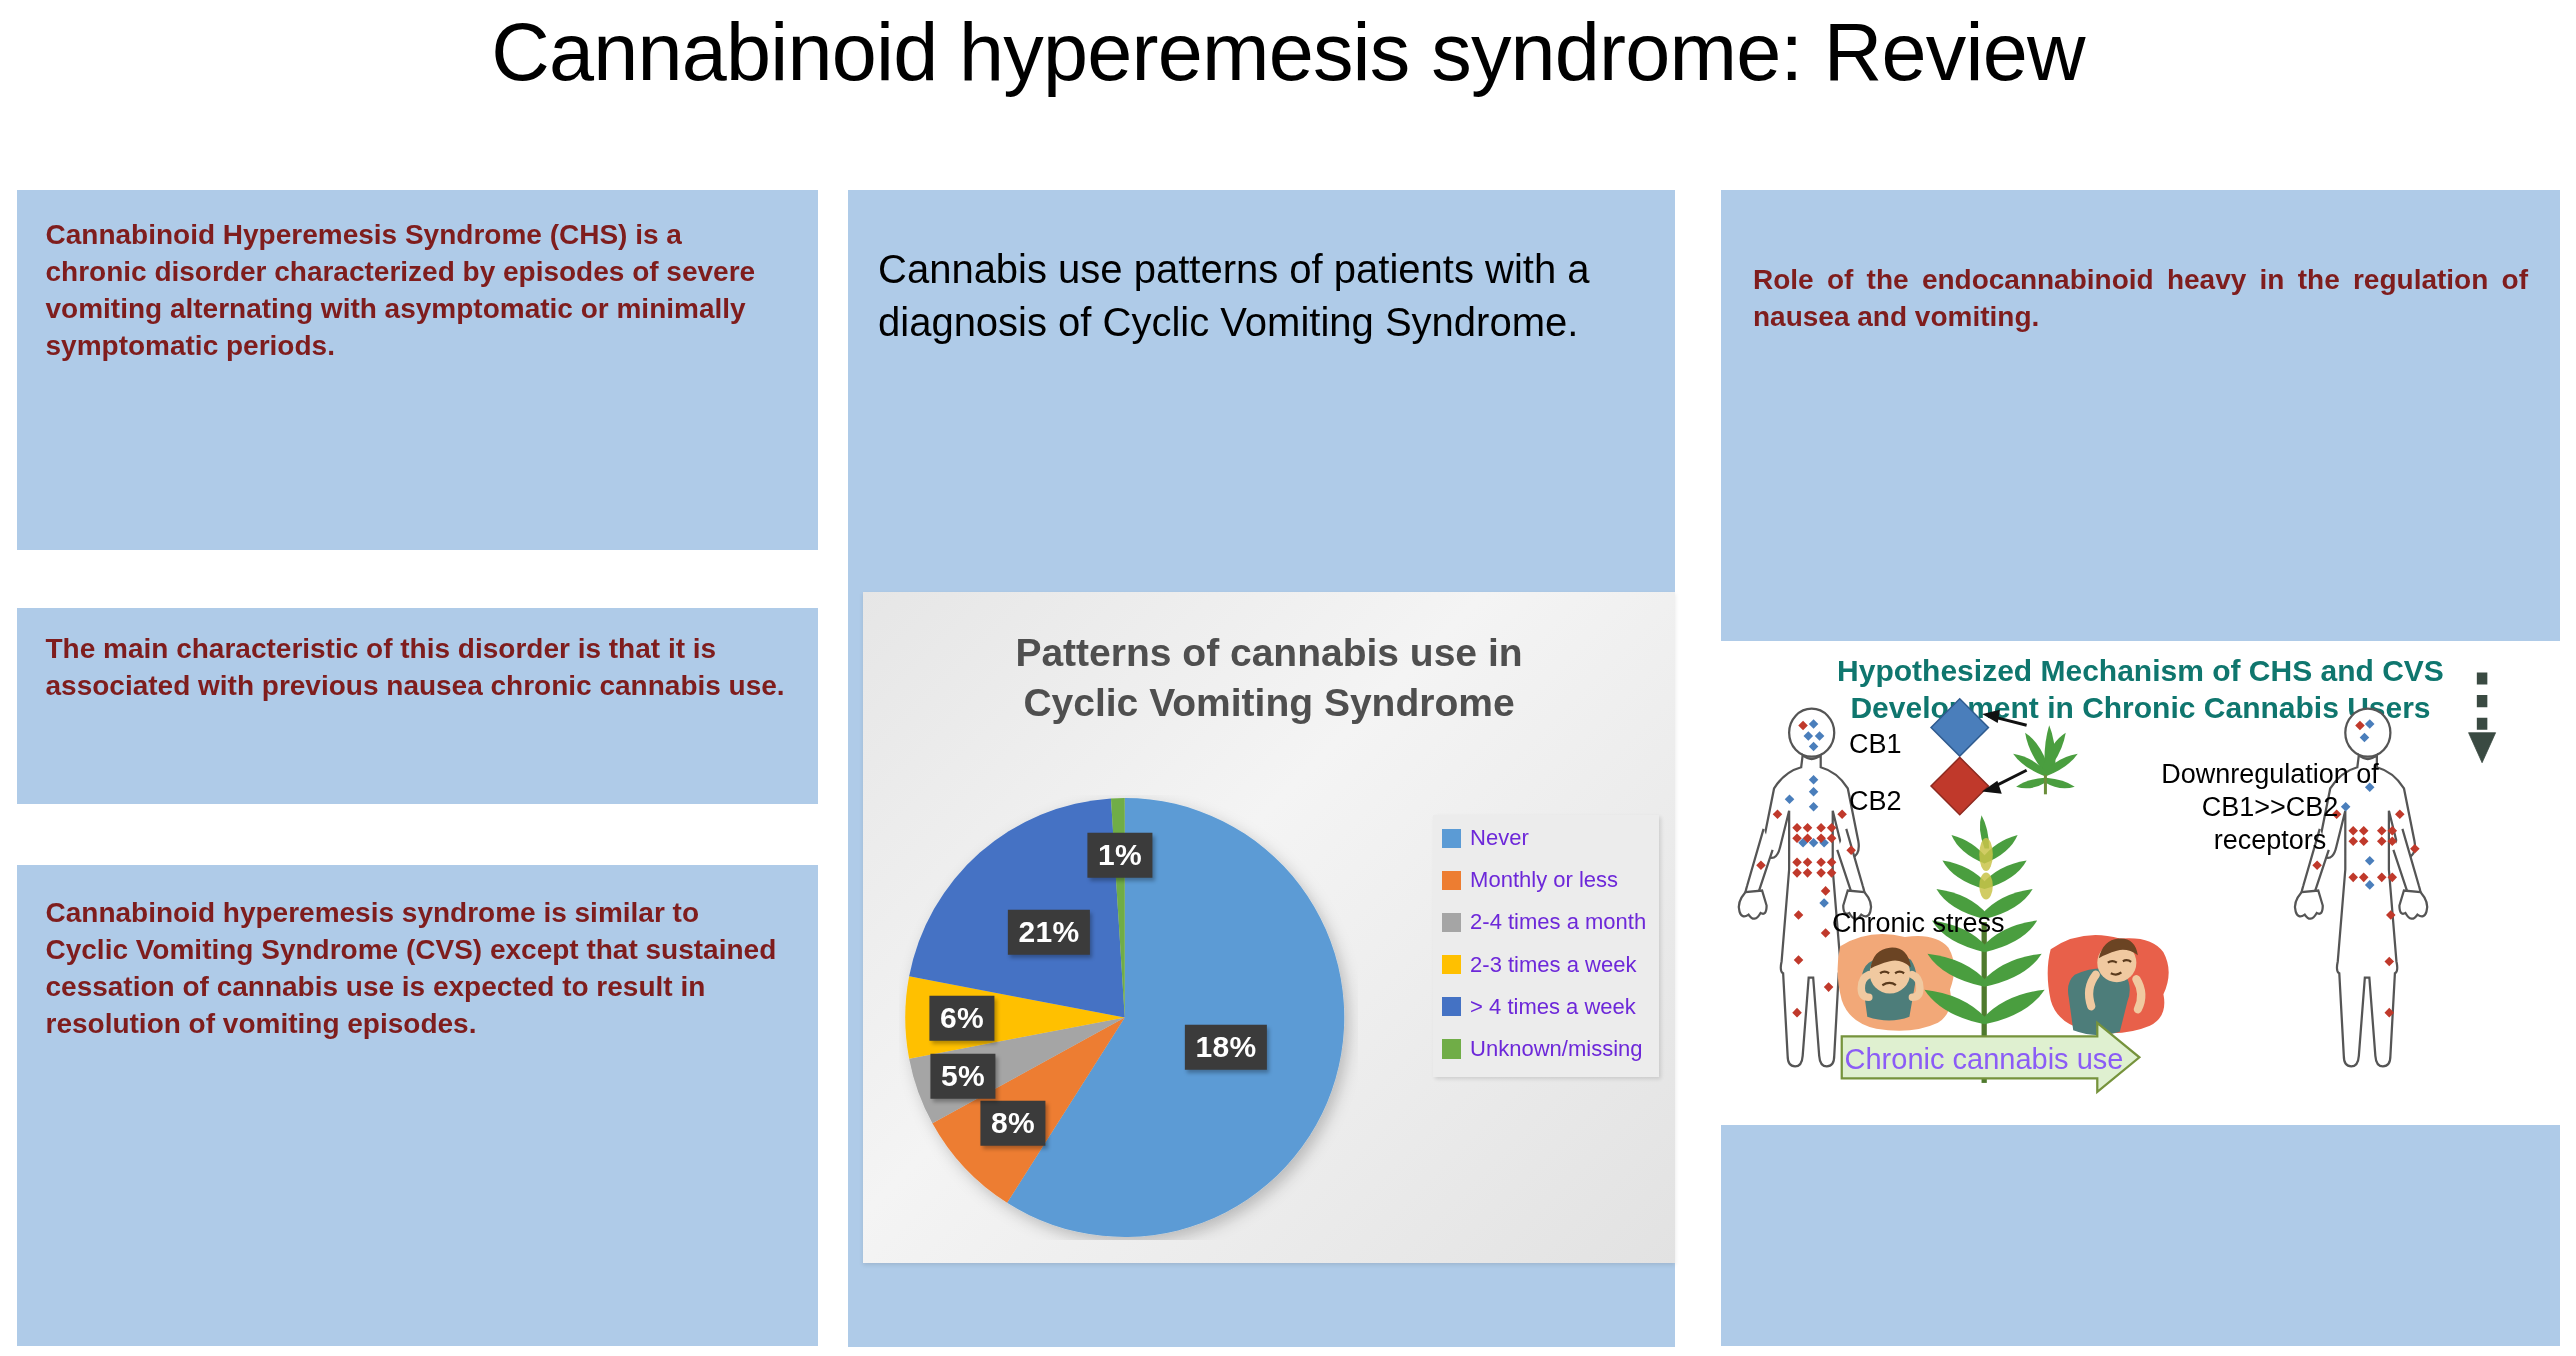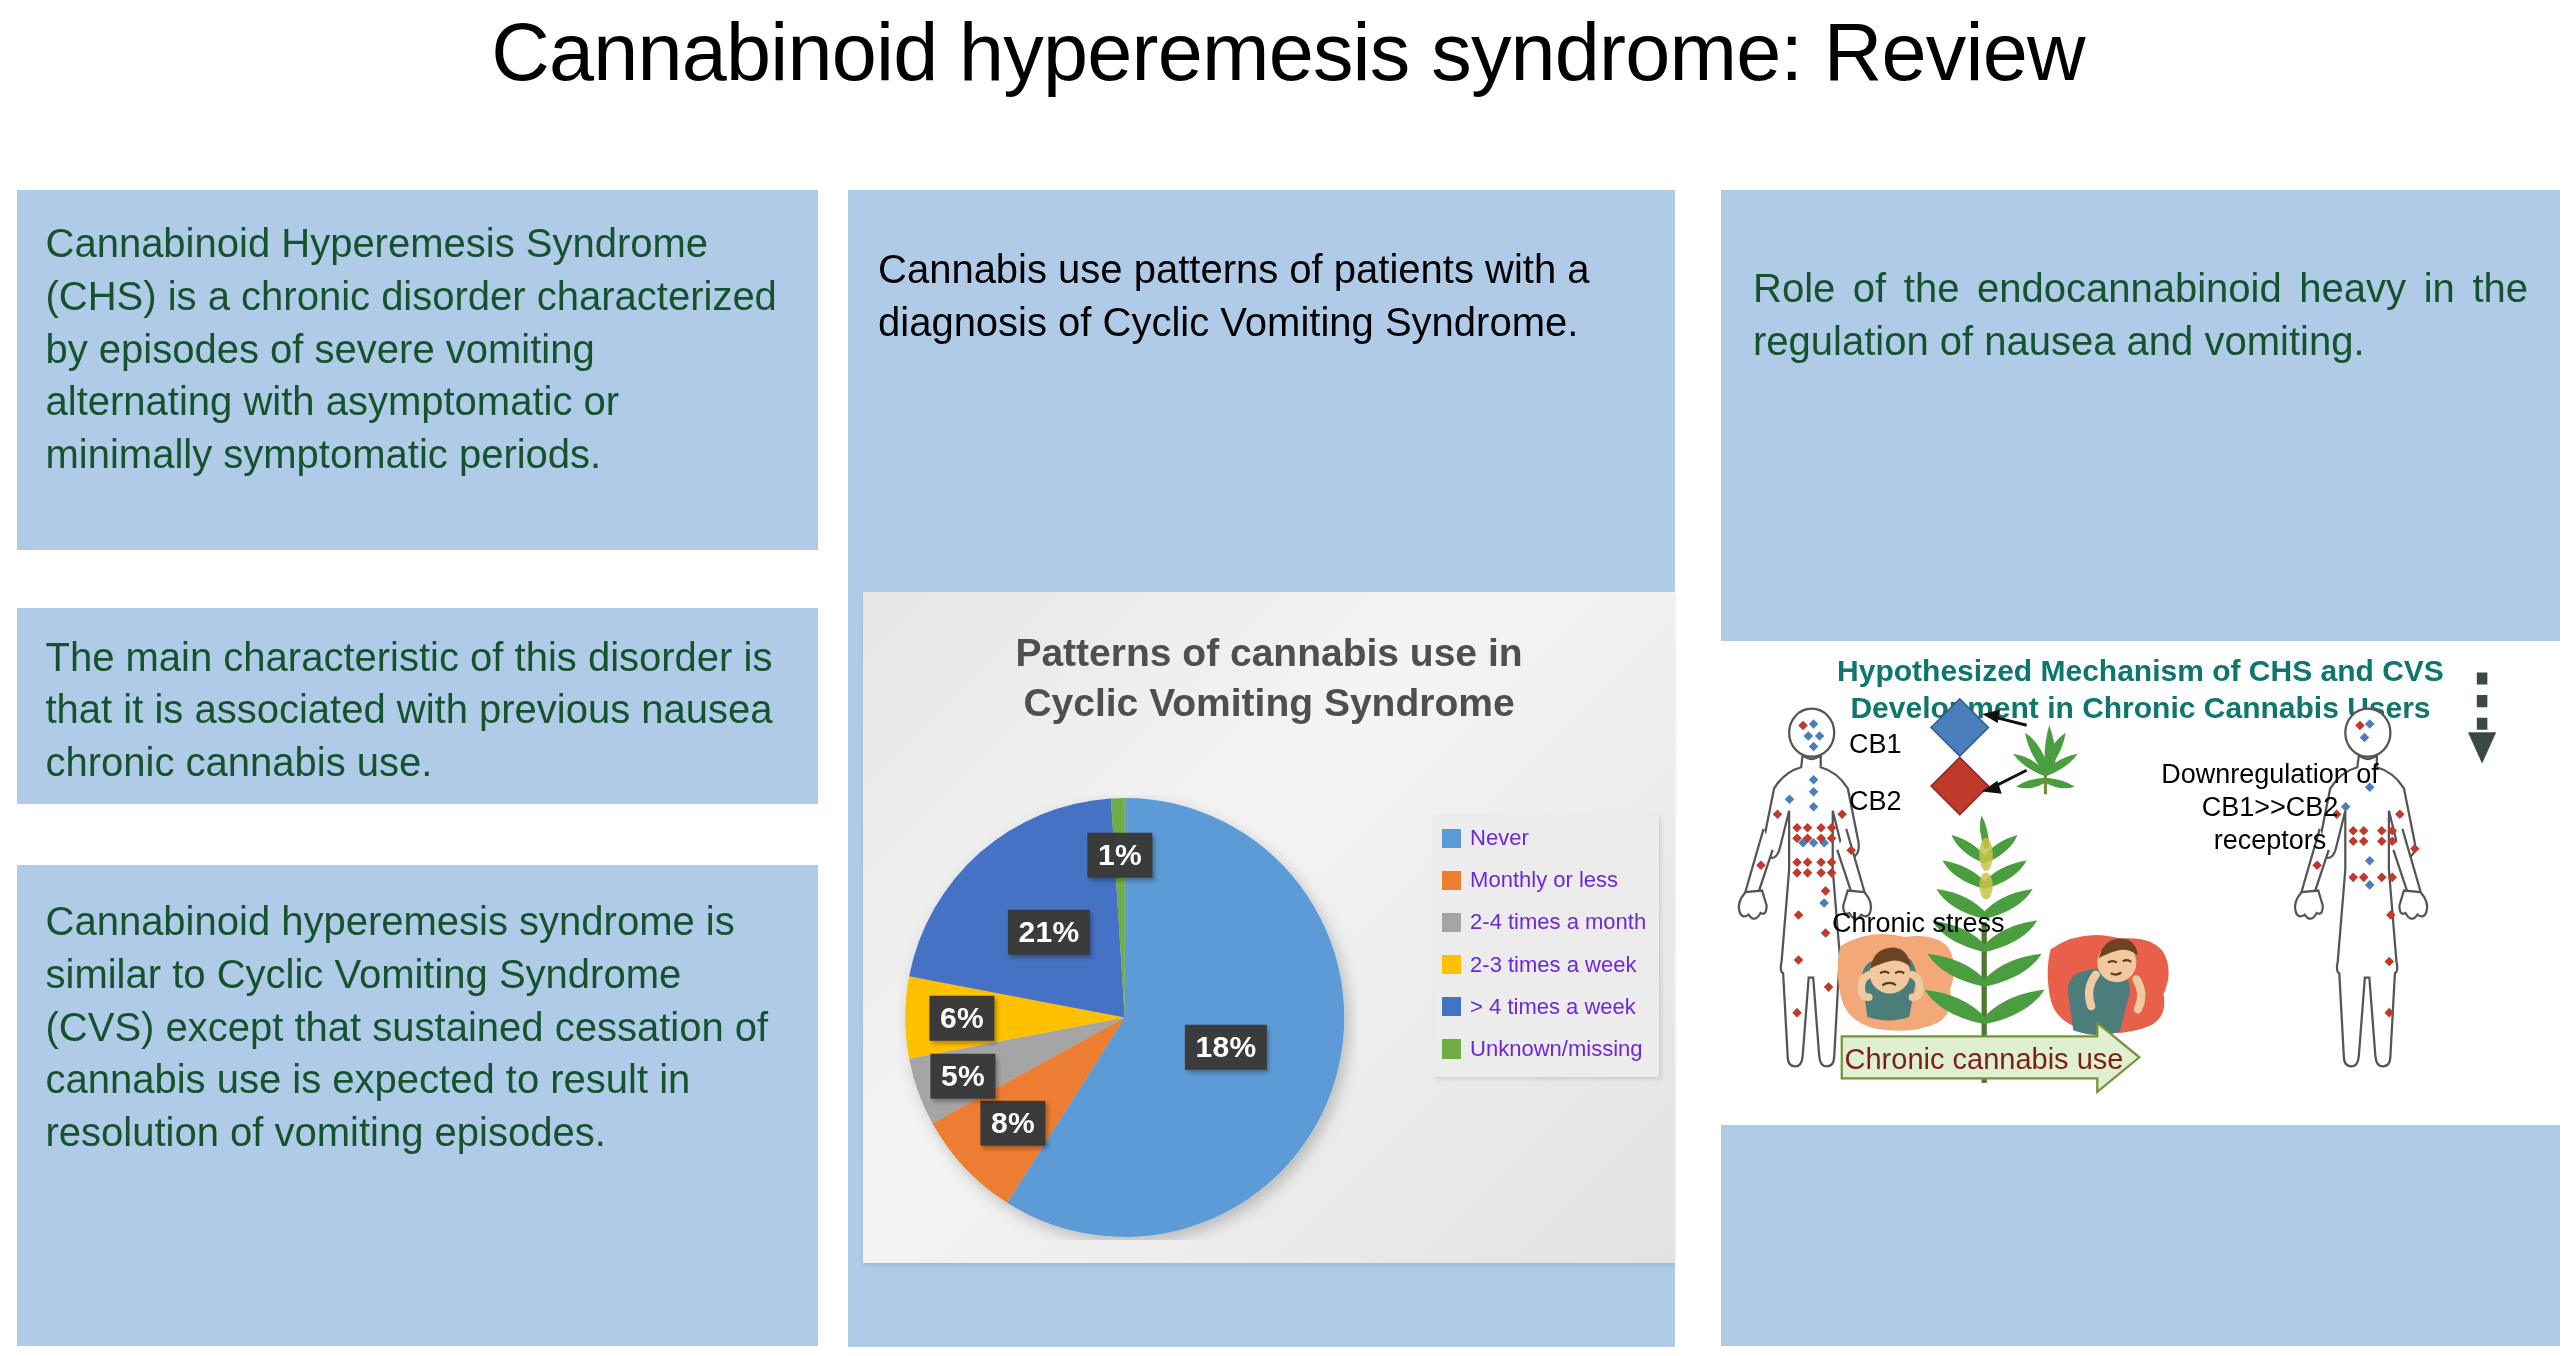--- a/index.html
+++ b/index.html
@@ -27,23 +27,24 @@
     letter-spacing: -0.8px;
     white-space: nowrap;
   }
 
   
   .panel {
     position: absolute;
     background: #afcbe8;
   }
   .panel-text {
-    color: #14532d;
-    font-size: 40px;
+    color: #7f1d1d;
+    font-size: 28px;
     line-height: 1.32;
+    font-weight: bold;
   }
 
   
   #box-definition      { left: 16.5px;  top: 190px;  width: 801px; height: 360px; }
   #box-definition .panel-text  { padding: 27px 29px 0 29px; }
 
   #box-characteristic  { left: 16.5px;  top: 608px;  width: 801px; height: 196px; }
   #box-characteristic .panel-text { padding: 22.6px 29px 0 29px; }
 
   #box-cvs             { left: 16.5px;  top: 865px; width: 801px; height: 481px; }
@@ -148,21 +149,21 @@
   #label-downreg {
     left: 436px; top: 83px;
     text-align: center; width: 226px; white-space: normal; margin-top: 31px;
   }
   #label-chronic-stress { left: 111px; top: 263px; }
   #arrow-banner-text {
     position: absolute;
     left: 120px; top: 399px;
     width: 286px;
     text-align: center;
-    font-size: 29px; color: #7f1d1d;
+    font-size: 29px; color: #8b5cf6;
     white-space: nowrap;
   }
 </style>
 </head>
 <body>
 
 <div id="abstract">
 
   <div id="title">Cannabinoid hyperemesis syndrome: Review</div>
 

